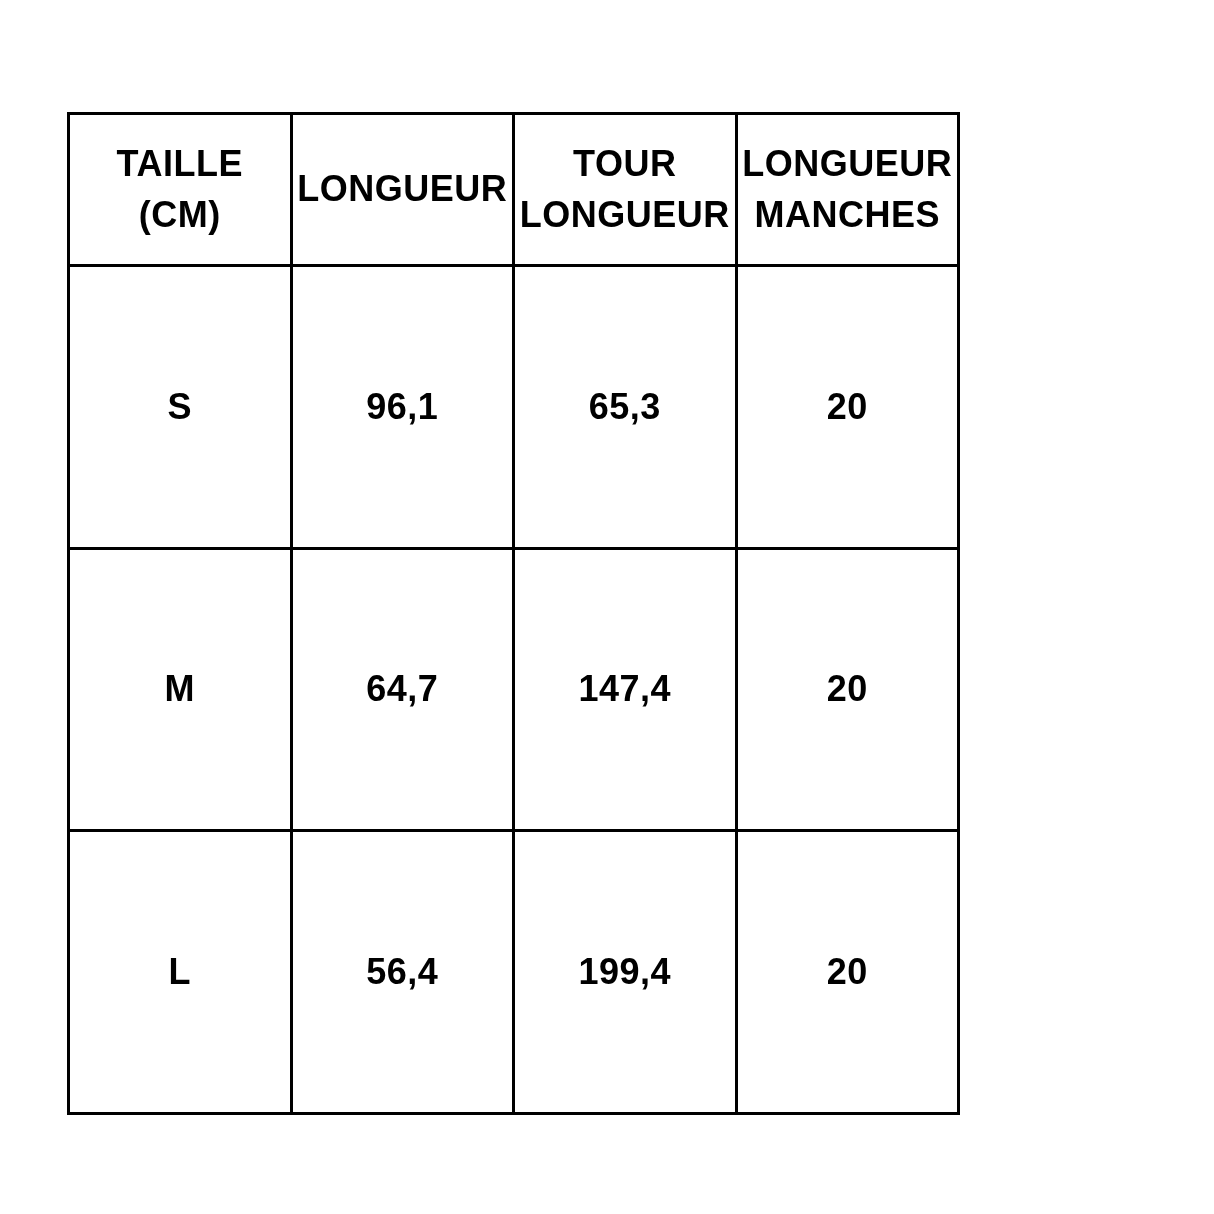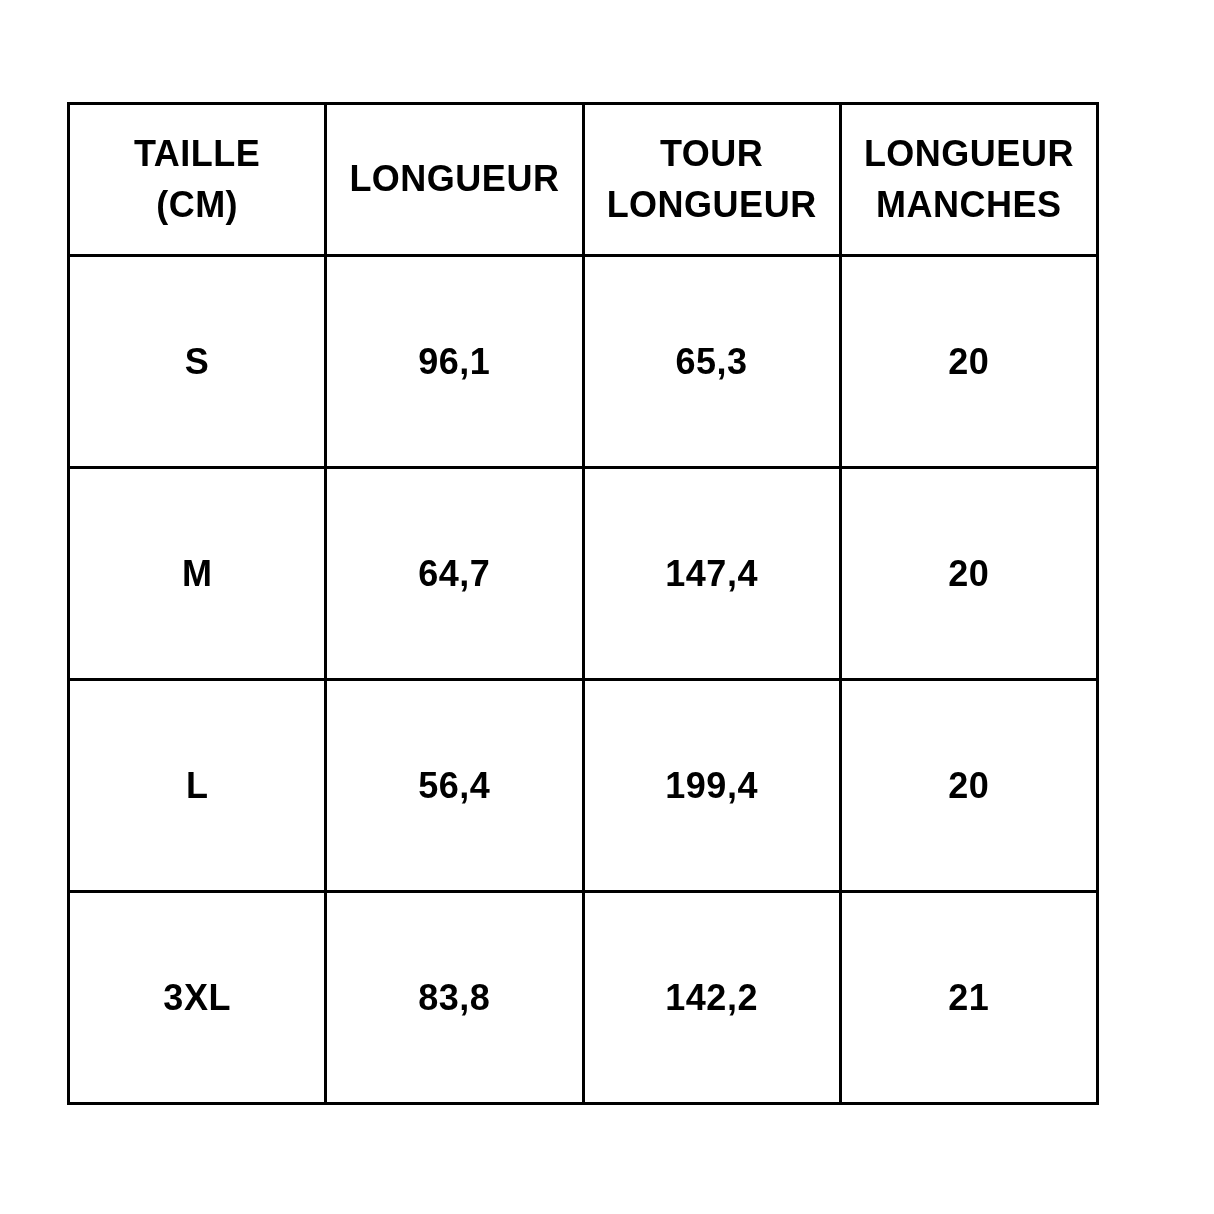--- a/index.html
+++ b/index.html
@@ -10,22 +10,22 @@
     width: 1214px;
     height: 1214px;
     background: #ffffff;
     font-family: "Liberation Sans", sans-serif;
     position: relative;
     overflow: hidden;
   }
   .table-wrap {
     position: absolute;
     left: 67px;
-    top: 102px;
-    width: 1032px;
+    top: 112px;
+    width: 893px;
     height: 1003px;
   }
   table.size-chart {
     border-collapse: collapse;
     table-layout: fixed;
     width: 100%;
     height: 100%;
     background: #ffffff;
   }
   table.size-chart th,
@@ -87,21 +87,15 @@
         <td>64,7</td>
         <td>147,4</td>
         <td>20</td>
       </tr>
       <tr>
         <td>L</td>
         <td>56,4</td>
         <td>199,4</td>
         <td>20</td>
       </tr>
-      <tr>
-        <td>3XL</td>
-        <td>83,8</td>
-        <td>142,2</td>
-        <td>21</td>
-      </tr>
     </tbody>
   </table>
 </div>
 
 </body></html>

